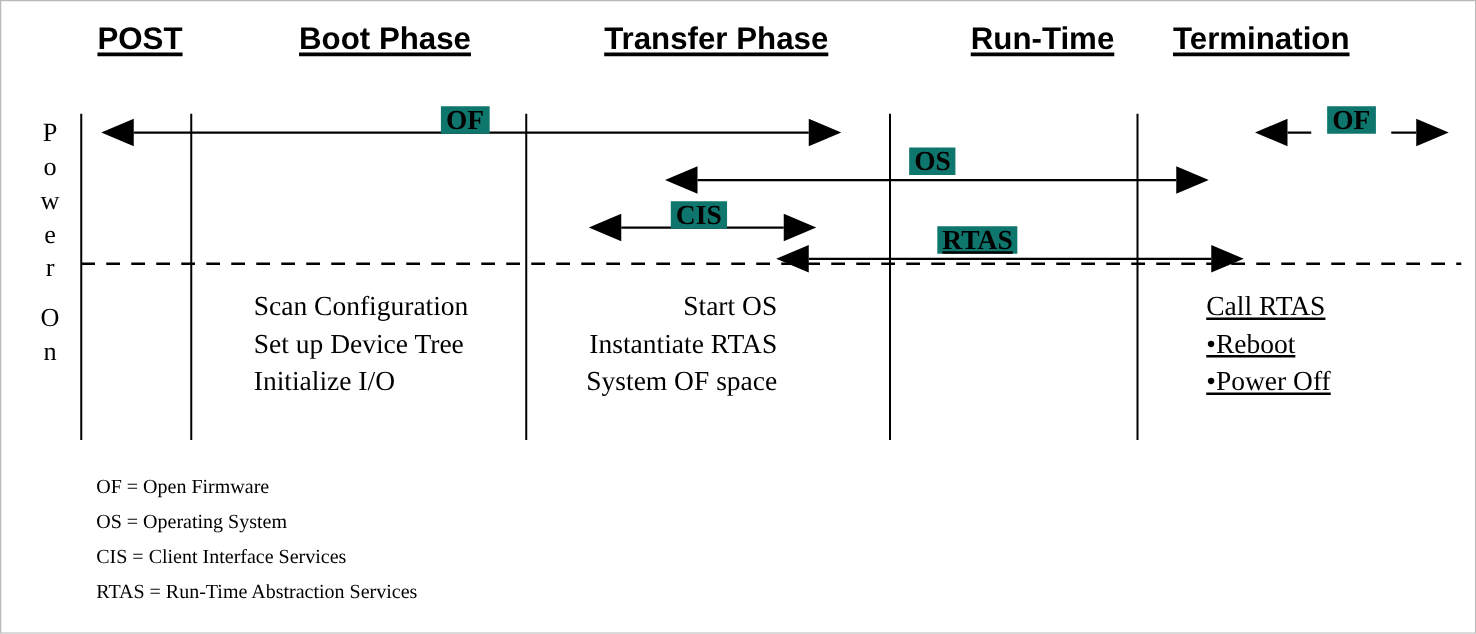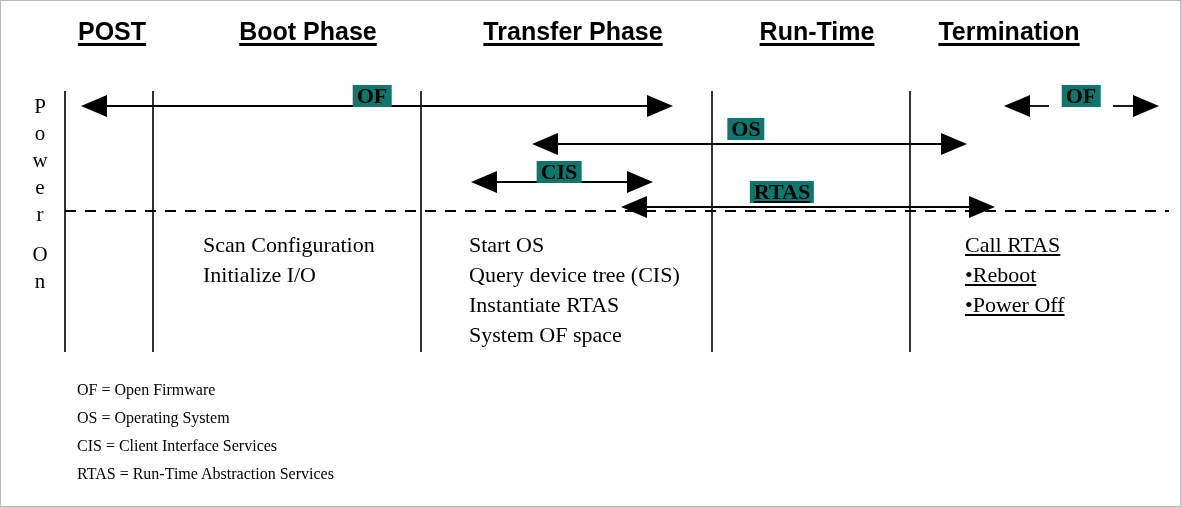--- a/index.html
+++ b/index.html
@@ -120,21 +120,21 @@
         <line x1="1112" y1="105" x2="1132" y2="105" stroke="#000000" stroke-width="1.8"></line>
         <polygon points="1003,105 1029,94 1029,116" fill="#000000"></polygon>
         <polygon points="1158,105 1132,94 1132,116" fill="#000000"></polygon>
       </g>
     </svg>
 
   <div id="phase-headers">
       <div class="phase-header" style="left: 111px; top: 18px; transform: translateX(-50%);">POST</div>
       <div class="phase-header" style="left: 266px; top: 18px; transform: translateX(-50%); margin-left: 41px;">Boot Phase</div>
       <div class="phase-header" style="left: 572px; top: 18px; transform: translateX(-50%);">Transfer Phase</div>
-      <div class="phase-header" style="left: 816px; top: 18px; transform: translateX(-50%);">Run-Time</div>
+      <div class="phase-header" style="left: 833px; top: 18px; transform: translateX(-50%);">Run-Time</div>
       <div class="phase-header" style="left: 1008px; top: 18px; transform: translateX(-50%);">Termination</div>
     </div>
 
   <div class="power-on" id="power-on-label">
       <div>P</div>
       <div>o</div>
       <div>w</div>
       <div>e</div>
       <div>r</div>
       <span class="gap"></span>
@@ -146,25 +146,25 @@
       <div class="arrow-label" style="left: 371px; top: 84px; transform: translateX(-50%);">OF</div>
       <div class="arrow-label" style="left: 745px; top: 117px; transform: translateX(-50%);">OS</div>
       <div class="arrow-label" style="left: 558px; top: 160px; transform: translateX(-50%);">CIS</div>
       <div class="arrow-label" style="left: 781px; top: 180px; transform: translateX(-50%); text-decoration: underline;">RTAS</div>
       <div class="arrow-label" style="left: 1080px; top: 84px; transform: translateX(-50%);">OF</div>
     </div>
 
   <div id="task-columns">
       <div class="col-list" style="left: 166px; top: 229px;">
         <div>Scan Configuration</div>
+        <div>Set up Device Tree</div>
         <div>Initialize I/O</div>
       </div>
-      <div class="col-list" style="left: 432px; top: 229px;">
+      <div class="col-list" style="left: 432px; top: 229px; text-align: right;">
         <div>Start OS</div>
-        <div>Query device tree (CIS)</div>
         <div>Instantiate RTAS</div>
         <div>System OF space</div>
       </div>
       <div class="col-list" style="left: 928px; top: 229px; text-decoration: underline;">
         <div>Call RTAS</div>
         <div>•Reboot</div>
         <div>•Power Off</div>
       </div>
     </div>
 

